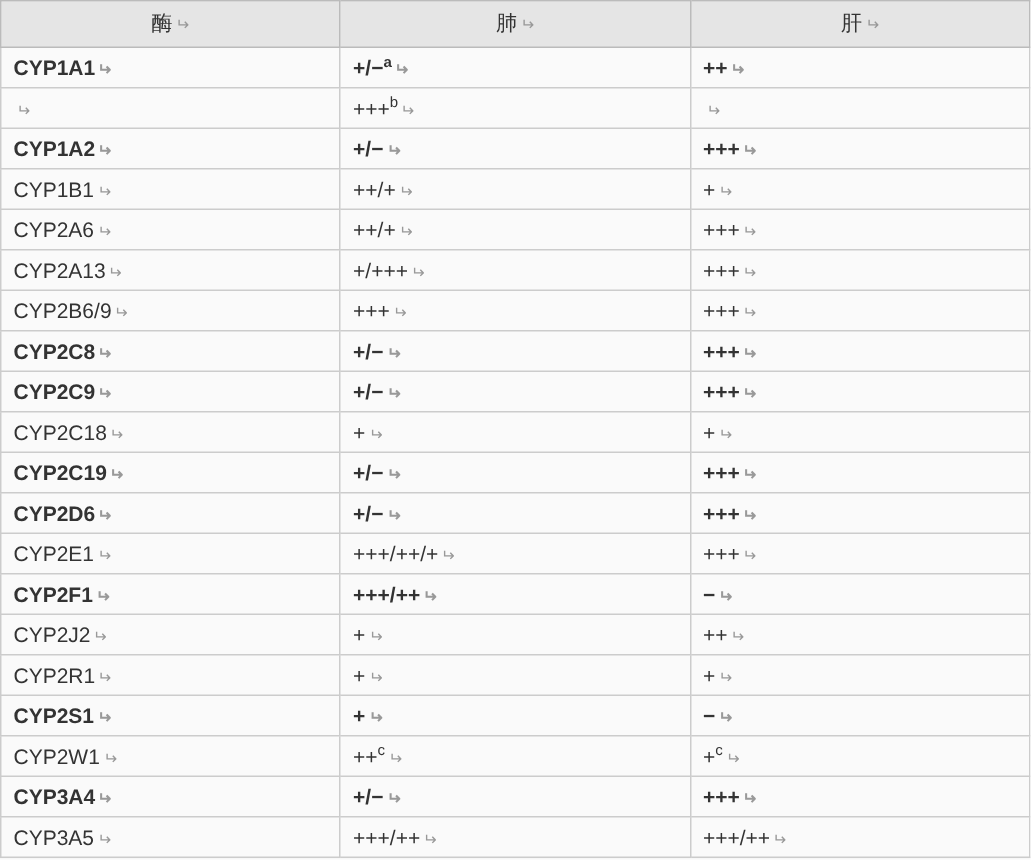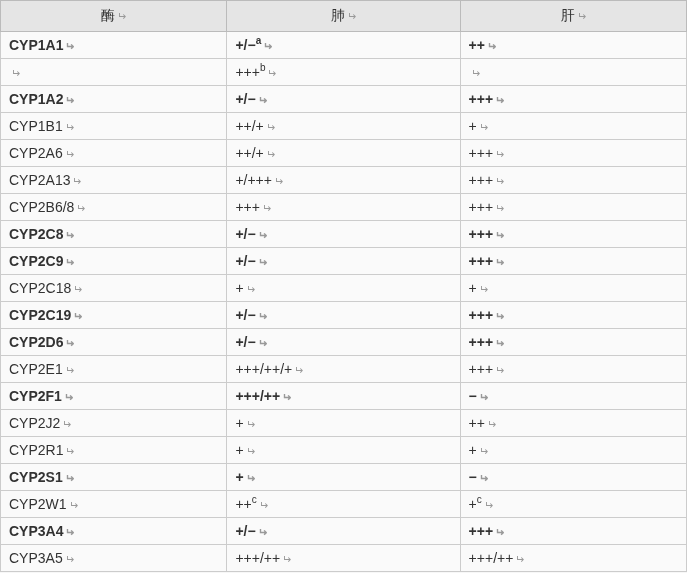--- a/index.html
+++ b/index.html
@@ -89,21 +89,21 @@
         <td><span>CYP2A6</span><span class="ret">↵</span></td>
         <td><span>++/+</span><span class="ret">↵</span></td>
         <td><span>+++</span><span class="ret">↵</span></td>
       </tr>
       <tr>
         <td><span>CYP2A13</span><span class="ret">↵</span></td>
         <td><span>+/+++</span><span class="ret">↵</span></td>
         <td><span>+++</span><span class="ret">↵</span></td>
       </tr>
       <tr>
-        <td><span>CYP2B6/8</span><span class="ret">↵</span></td>
+        <td><span>CYP2B6/9</span><span class="ret">↵</span></td>
         <td><span>+++</span><span class="ret">↵</span></td>
         <td><span>+++</span><span class="ret">↵</span></td>
       </tr>
       <tr>
         <td class="bold"><span>CYP2C8</span><span class="ret">↵</span></td>
         <td class="bold"><span>+/−</span><span class="ret">↵</span></td>
         <td class="bold"><span>+++</span><span class="ret">↵</span></td>
       </tr>
       <tr>
         <td class="bold"><span>CYP2C9</span><span class="ret">↵</span></td>

